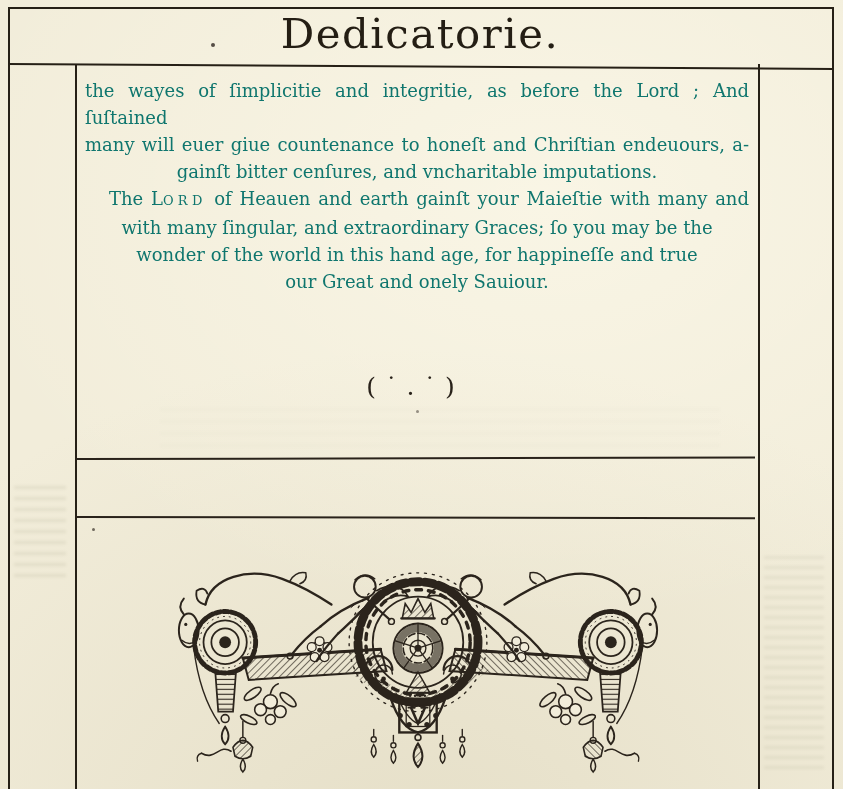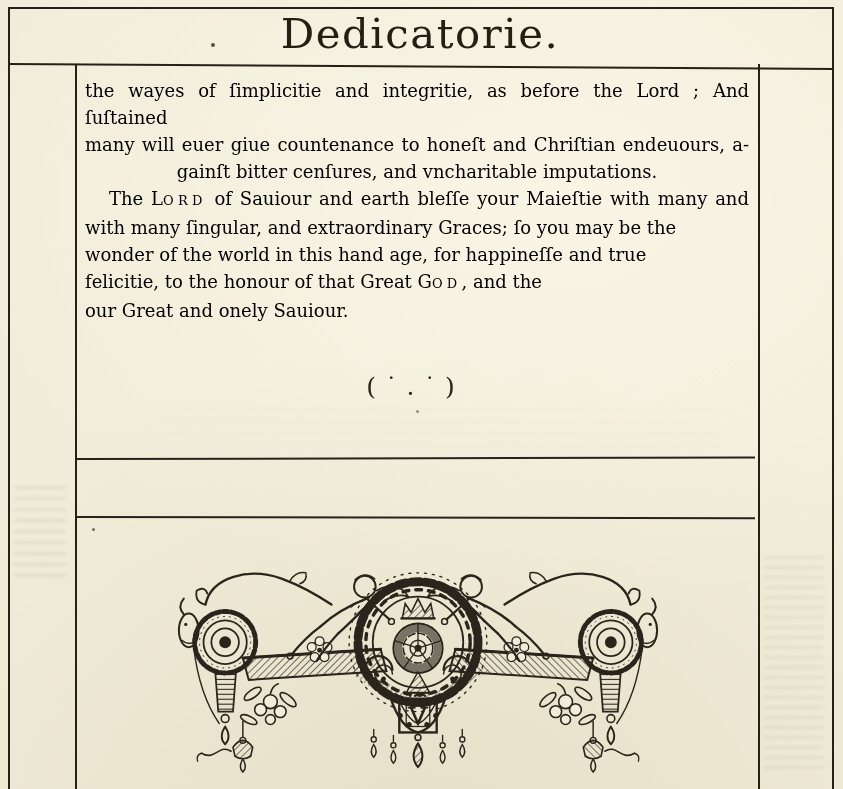--- a/index.html
+++ b/index.html
@@ -24,26 +24,26 @@
     position:absolute;left:8px;top:10px;width:824px;text-align:center;
     font-size:41px;letter-spacing:1.5px;color:#241e14;
     transform:scaleX(1.02);
   }
   .block-frame{
     position:absolute;left:75px;top:64px;width:681px;height:730px;
     border-left:2px solid #262016;border-right:2px solid #262016;
   }
   .body-text{
     position:absolute;left:85px;top:77px;width:664px;
-    font-size:18px;line-height:27px;letter-spacing:0px;color:#000000;
+    font-size:18px;line-height:27px;letter-spacing:0px;color:#0f766e;
   }
   .line{min-height:27px;}
   .line.justify{text-align:justify;text-align-last:justify;}
   .line.left{text-align:center;}
-  .line.center{}
+  .line.center{text-align:center;}
   .line.indent{text-indent:24px;}
   .sc{text-transform:uppercase;font-size:0.72em;letter-spacing:0.33em;}
   .printer-mark{
     position:absolute;left:85px;top:372px;width:660px;text-align:center;
     font-size:25px;letter-spacing:9px;color:#29221a;
   }
   .mid-rule{
     position:absolute;left:77px;width:678px;height:2px;background:#29221a;
     transform-origin:left center;
   }
@@ -73,24 +73,23 @@
 
 <div class="frame-outer"></div>
 <div class="page-title">Dedicatorie.</div>
 <div class="header-rule"></div>
 <div class="block-frame"></div>
 
 <div class="body-text">
     <div class="line justify"><span>the wayes of ſimplicitie and integritie, as before the Lord ; And ſuſtained</span></div>
     <div class="line justify"><span>many will euer giue countenance to honeſt and Chriſtian endeuours, a-</span></div>
     <div class="line left"><span>gainſt bitter cenſures, and vncharitable imputations.</span></div>
-    <div class="line justify indent"><span>The L</span><span class="sc">ord</span><span> of Sauiour and earth bleſſe your Maieſtie with many and</span></div>
+    <div class="line justify indent"><span>The L</span><span class="sc">ord</span><span> of Heauen and earth gainſt your Maieſtie with many and</span></div>
     <div class="line center"><span>with many ſingular, and extraordinary Graces; ſo you may be the</span></div>
     <div class="line center"><span>wonder of the world in this hand age, for happineſſe and true</span></div>
-    <div class="line center"><span>felicitie, to the honour of that Great G</span><span class="sc">od</span><span>, and the</span></div>
     <div class="line center"><span>our Great and onely Sauiour.</span></div>
   </div>
 <div class="printer-mark">(˙.˙)</div>
 
 <div class="mid-rule rule-1"></div>
 <div class="mid-rule rule-2"></div>
 
 <div class="bleed bleed-left"></div>
 <div class="bleed bleed-right"></div>
 <div class="bleed bleed-faint-band"></div>

